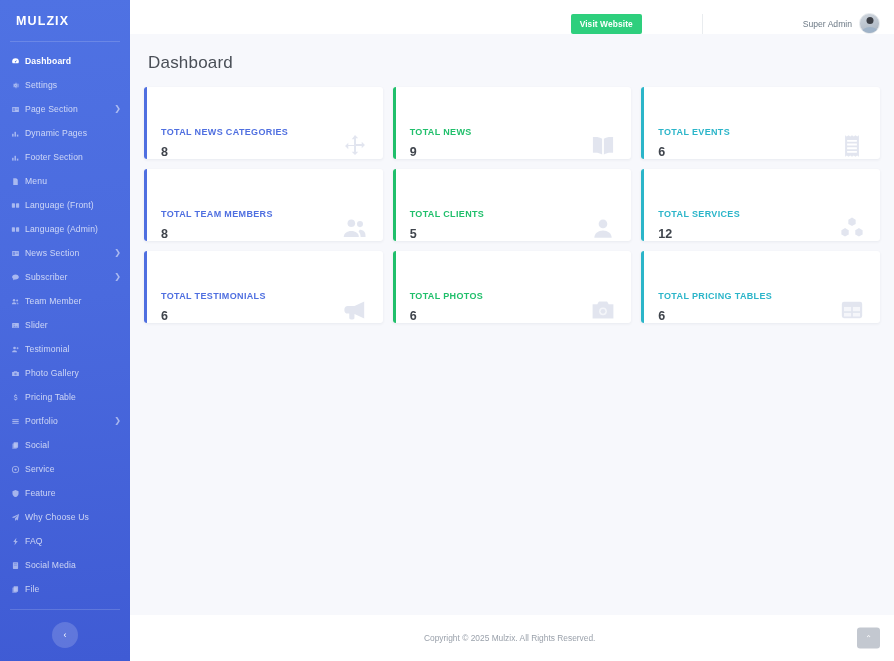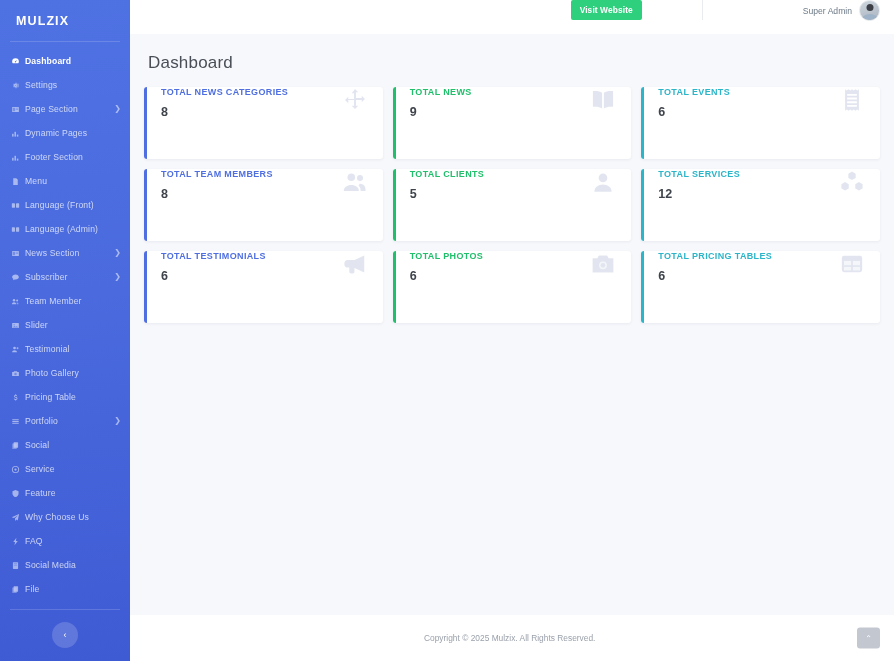--- a/index.html
+++ b/index.html
@@ -67,21 +67,21 @@
     border: none;
   }
 
   
   #right { flex: 1 1 auto; display: flex; flex-direction: column;
            height: 661px; background: #f7f8fc; }
 
   
   #topbar {
     height: 34px; background: #ffffff;
-    display: flex; align-items: flex-start; justify-content: flex-end;
+    display: flex; align-items: flex-end; justify-content: flex-end;
     padding-right: 14px;
     flex: 0 0 34px;
     gap: 48px;
   }
   .visit-btn {
     background: #2ecf7d; color: #ffffff;
     font-size: 8.4px; font-weight: bold;
     padding: 5px 9px; border-radius: 2px;
     border: none; cursor: pointer; letter-spacing: 0.1px;
   }
@@ -117,21 +117,21 @@
   .grid {
     display: grid;
     grid-template-columns: repeat(3, 1fr);
     gap: 10px;
   }
   .card {
     background: #ffffff;
     height: 72px;
     border-radius: 3px;
     box-shadow: 0 1px 3px rgba(40,50,80,0.07);
-    display: flex; align-items: flex-start;
+    display: flex; align-items: flex-end;
     position: relative;
     padding: 0 15px 0 17px;
     overflow: hidden;
     cursor: pointer;
   }
   .card .accent {
     position: absolute; left: 0; top: 0; bottom: 0; width: 3px;
   }
   .card .ctext { flex: 1 1 auto; }
   .card .clabel {

